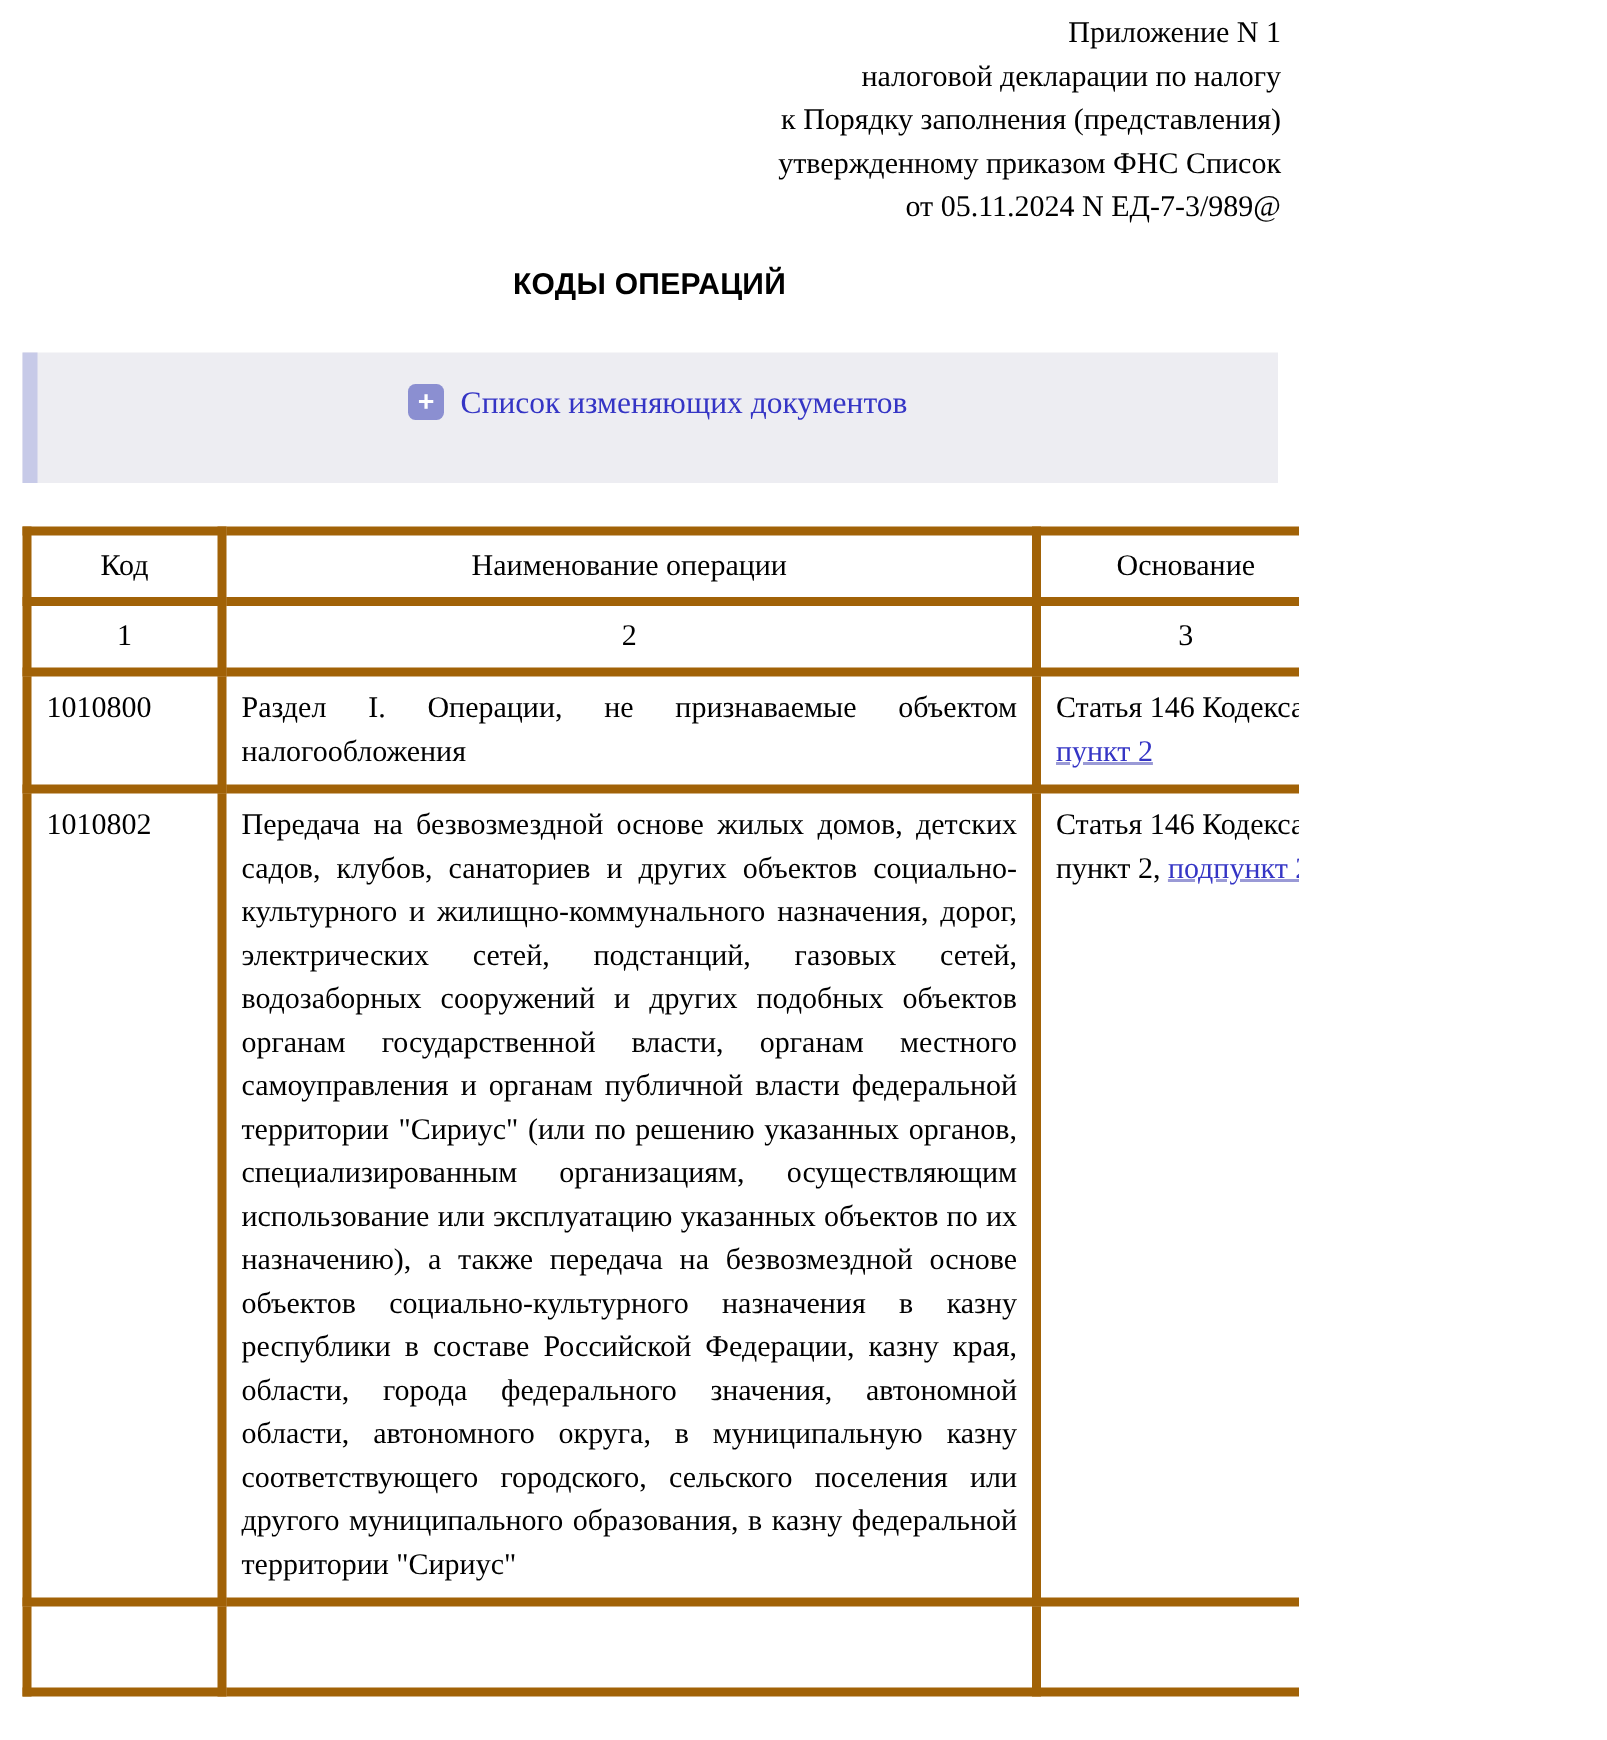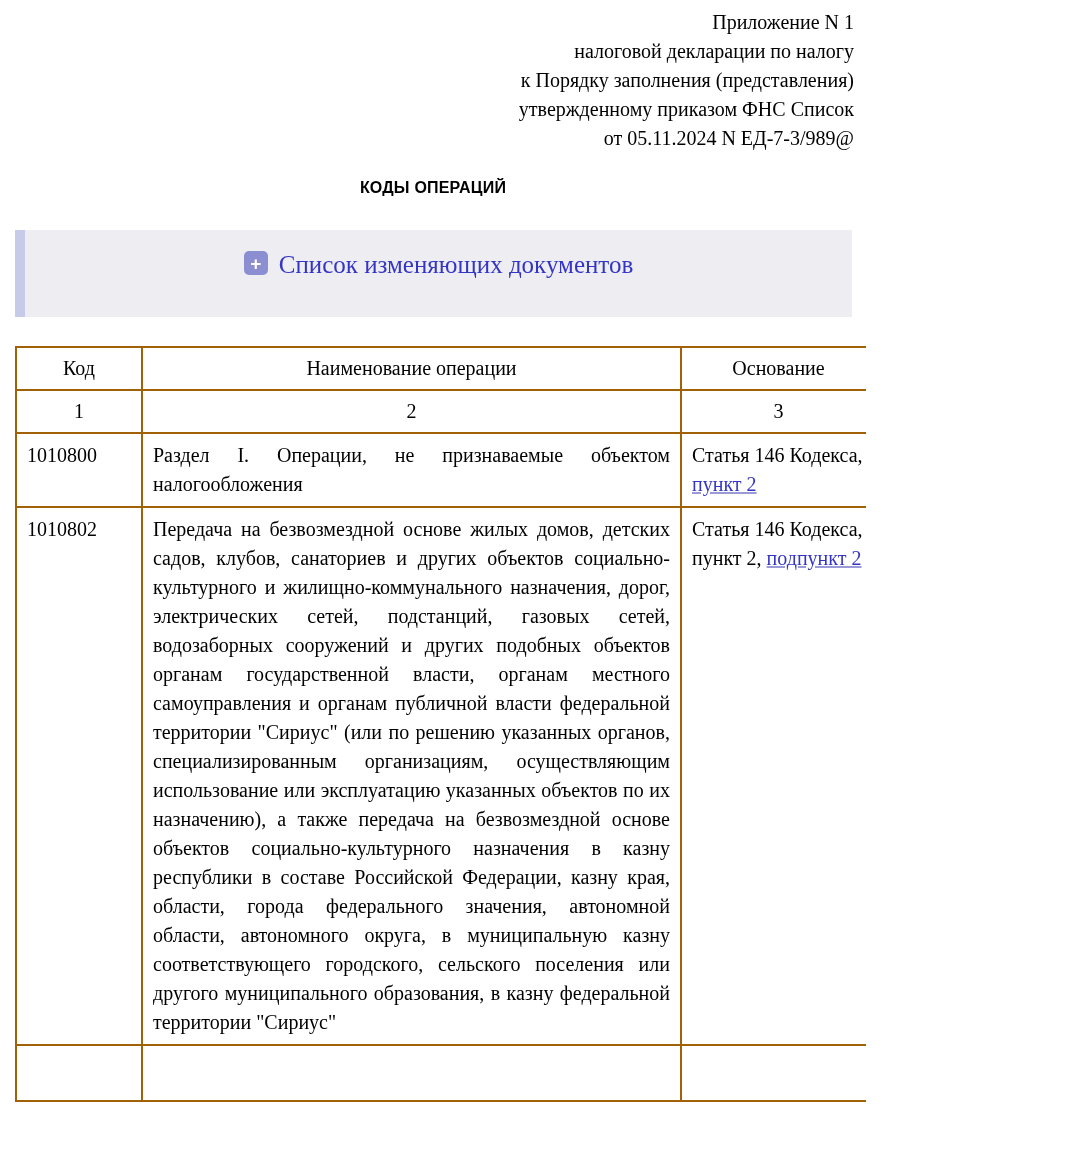--- a/index.html
+++ b/index.html
@@ -17,21 +17,21 @@
   .appendix-note {
     padding: 8px 12px 0 0;
     text-align: right;
     line-height: 29px;
   }
   
   .doc-title {
     margin: 26px 0 0 0;
     font-family: "Liberation Sans", sans-serif;
     font-weight: bold;
-    font-size: 16px;
+    font-size: 20px;
     text-align: center;
     letter-spacing: 0.2px;
   }
   
   .banner {
     display: flex;
     margin: 33px 14px 0 15px;
     height: 87px;
     background: #ededf2;
   }
@@ -56,31 +56,31 @@
     display: flex; align-items: center; justify-content: center;
     font-family: "Liberation Sans", sans-serif;
     font-size: 19px; font-weight: bold; line-height: 1;
     cursor: pointer;
     user-select: none;
   }
   a.doc-link, a.banner-link {
     color: #3535c5;
     cursor: pointer;
   }
-  a.banner-link { text-decoration: none; font-size: 25px; }
+  a.banner-link { text-decoration: none; font-size: 21px; }
   a.doc-link { text-decoration: underline; text-decoration-color: #9a9ad6; }
   
   table.codes-table {
     border-collapse: collapse;
     table-layout: fixed;
     margin: 29px 0 0 15px;
     width: 806px;
   }
   .codes-table th, .codes-table td {
-    border: 2px solid #a16207;
+    border: 6px solid #a16207;
     line-height: 29px;
     vertical-align: top;
     padding: 7px 10px;
     word-wrap: break-word;
   }
   .codes-table thead th {
     font-weight: normal;
     text-align: center;
     vertical-align: middle;
     padding: 6px 8px;

